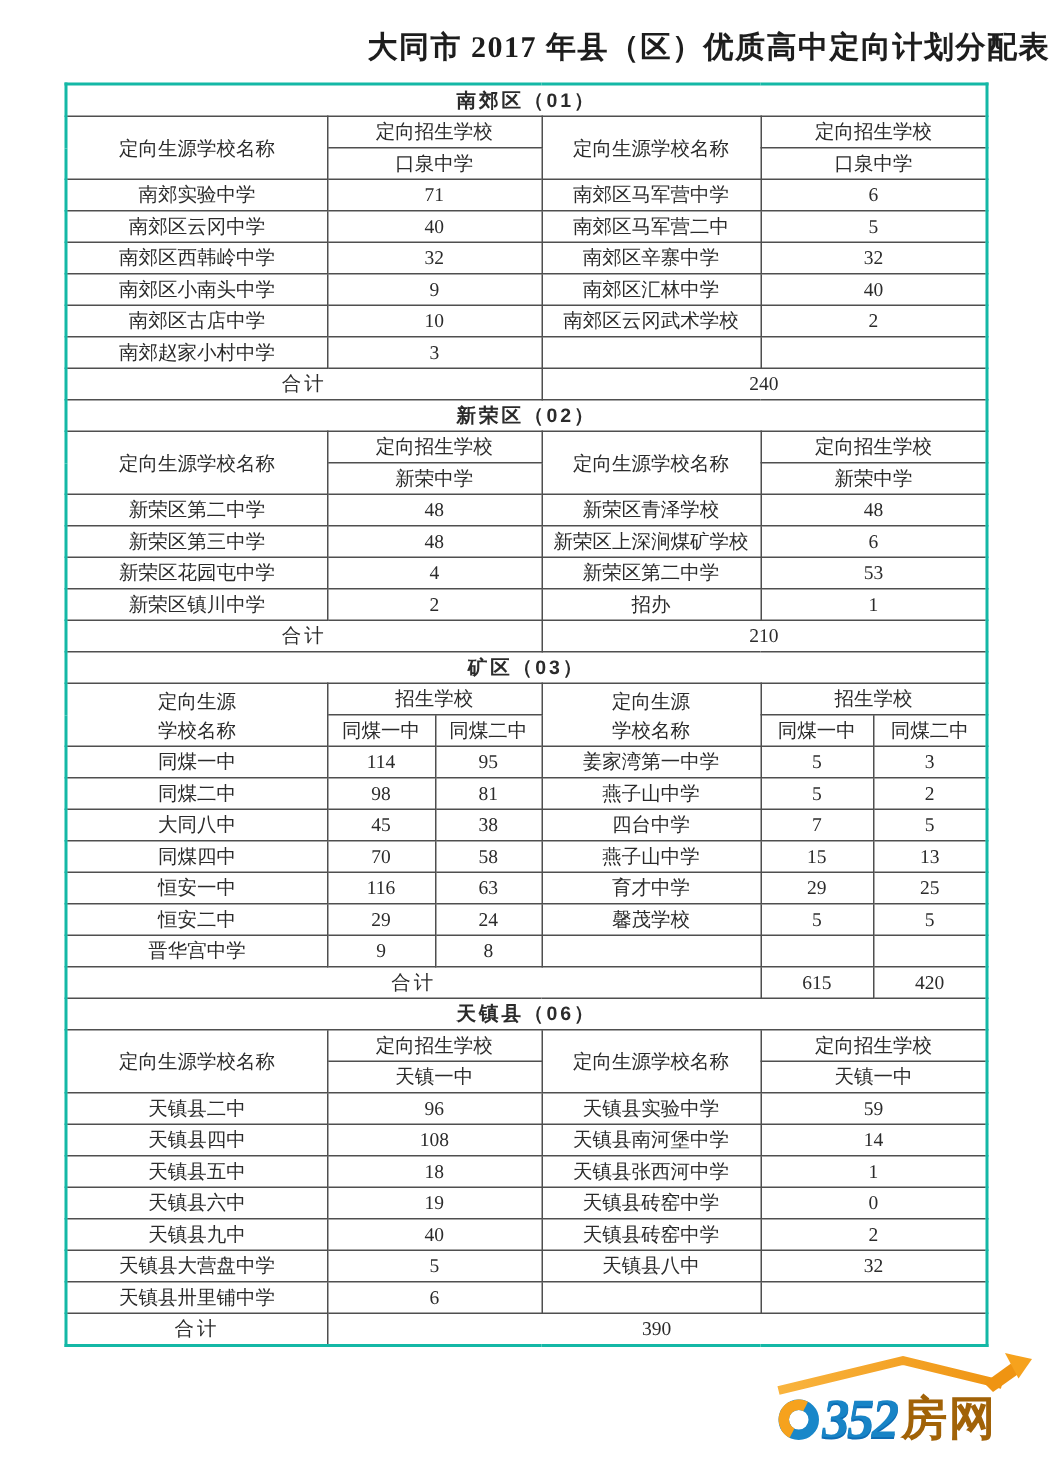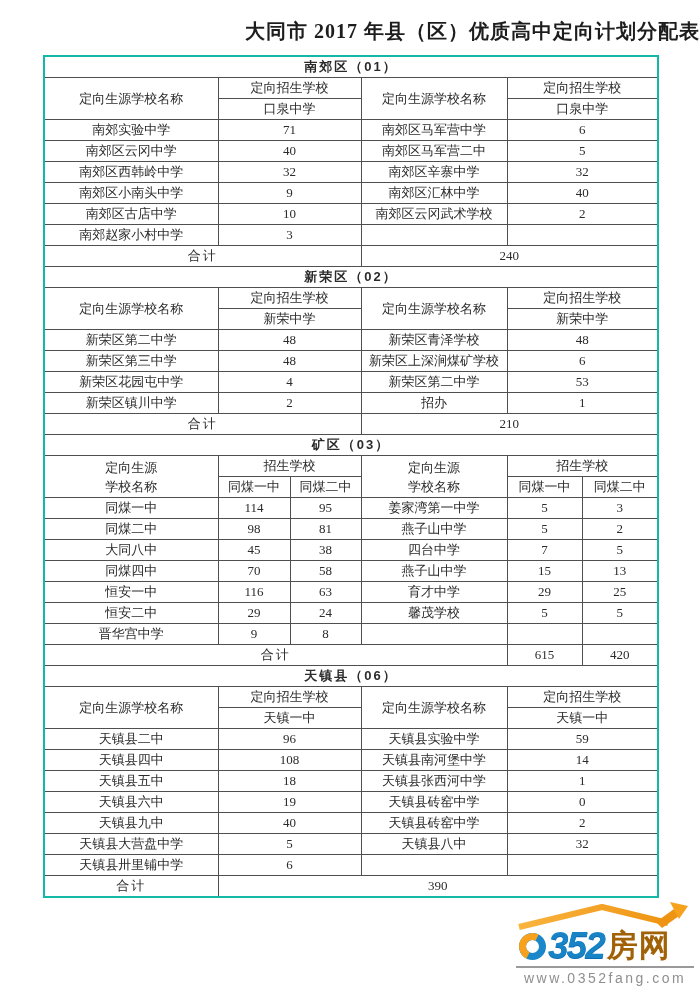--- a/index.html
+++ b/index.html
@@ -48,21 +48,21 @@
   .logo .zero::before{
     content:"";position:absolute;left:-7px;top:-7px;width:27px;height:27px;
     border-radius:50%;box-sizing:border-box;
     border:7px solid transparent;
     border-left-color:#f6a21d;border-top-color:#f6a21d;
     transform:rotate(-18deg);
   }
   .logo .digits{
     font-size:37px;font-weight:bold;font-style:italic;
     color:#1884c6;letter-spacing:-2px;margin-left:2px;
-    font-family:Liberation Sans, sans-serif;
+    font-family:Liberation Serif, serif;
     text-shadow:0 1px 0 #0d6cb4;
   }
   .logo .suffix{
     font-size:31px;font-weight:bold;color:#a16207;margin-left:3px;letter-spacing:1px;
   }
   .logo .url-line{
     position:absolute;left:0;top:66px;width:178px;
     border-top:2px solid #9a9a9a;padding-top:2px;
     font-size:14px;color:#8f8f8f;letter-spacing:2.5px;text-align:center;
     font-family:"Liberation Sans","DejaVu Sans",sans-serif;
@@ -333,14 +333,13 @@
     <g>
       <polygon points="140,22 158,9 163,16 146,28" fill="#ef9412"></polygon>
       <polygon points="154,2 172,6 163,19" fill="#f6a21d"></polygon>
     </g>
   </svg>
   <div class="brand-line">
     <div class="zero"></div>
     <span class="digits">352</span>
     <span class="suffix">房网</span>
   </div>
-  <div class="url-line">www.0352fang.com</div>
 </div>
 
 </body></html>

